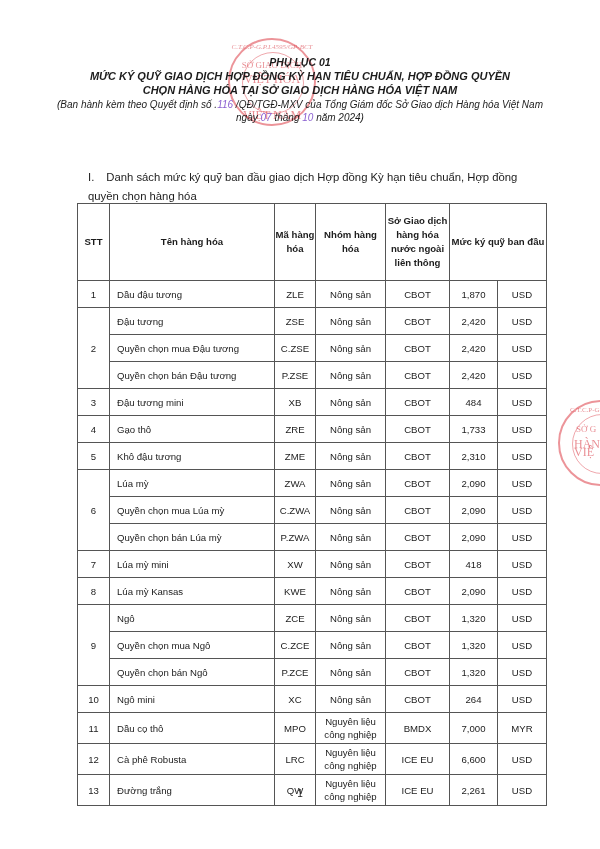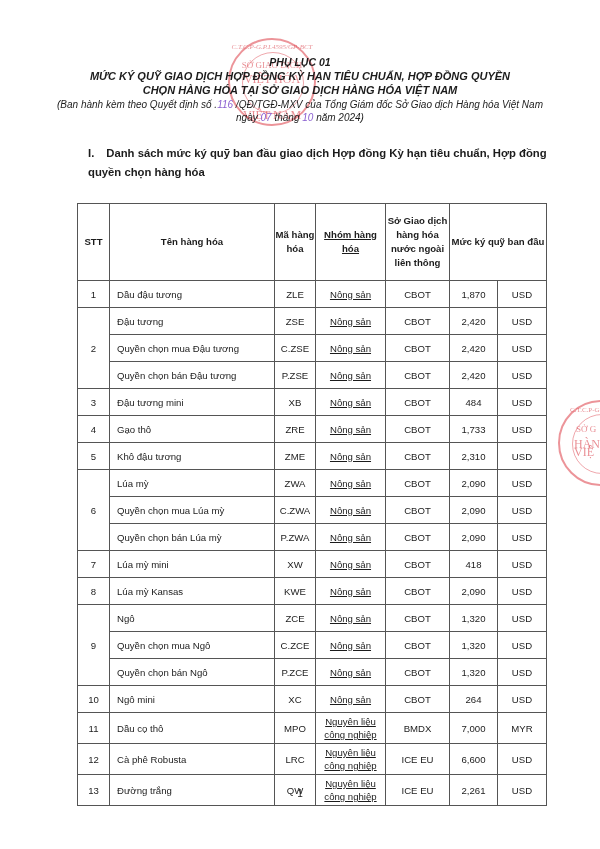--- a/index.html
+++ b/index.html
@@ -5,30 +5,30 @@
   html, body { margin: 0; padding: 0; background: #ffffff; }
   body { width: 600px; height: 849px; position: relative; overflow: hidden;
          font-family: "Liberation Sans", sans-serif; color: #1c1c1c; }
   .hdr { position: absolute; left: 0; width: 600px; text-align: center; font-style: italic; }
   .h-title { top: 56px; font-size: 10.5px; font-weight: bold; }
   .h-line1 { top: 70px; font-size: 11px; font-weight: bold; }
   .h-line2 { top: 84px; font-size: 11px; font-weight: bold; }
   .h-sub1 { top: 99px; font-size: 10px; font-style: italic; }
   .h-sub2 { top: 112px; font-size: 10px; font-style: italic; }
   .hand { color: #8a5fd0; font-style: italic; }
-  .section { position: absolute; left: 88px; top: 144px; width: 460px; font-size: 11.3px; font-weight: bold; line-height: 19px; }
+  .section { position: absolute; left: 88px; top: 168px; width: 460px; font-size: 11.3px; font-weight: normal; line-height: 19px; }
   .section .num { display: inline-block; width: 12px; }
   table { position: absolute; left: 77px; top: 203px; border-collapse: collapse; font-size: 9.6px; }
   td, th { border: 1px solid #555; padding: 0; text-align: center; vertical-align: middle; }
   table { border: 1.5px solid #333; }
   th { font-weight: bold; line-height: 14px; }
   td.name { text-align: left; padding-left: 7px; }
   tr.r1 td { height: 26px; }
   tr.r2 td { height: 30px; }
-  .c1 { width: 31px; } .c2 { width: 157px; } .c3 { width: 40px; } .c4 { width: 69px; text-decoration: underline; }
+  .c1 { width: 31px; } .c2 { width: 157px; } .c3 { width: 40px; } .c4 { width: 69px; }
   .c5 { width: 63px; } .c6 { width: 47px; } .c7 { width: 48px; }
   td.grp2 { line-height: 13px; }
   .pagenum { position: absolute; left: 0; width: 600px; top: 788px; text-align: center; font-size: 10px; }
   .stamp { position: absolute; border: 2px solid rgba(220,60,70,0.55); border-radius: 50%; color: rgba(215,50,60,0.55);
            font-family: "Liberation Serif", serif; text-align: center; box-sizing: border-box; }
   .stamp .inner { position: absolute; border: 1px solid rgba(220,60,70,0.45); border-radius: 50%; }
   .stamp1 { left: 228px; top: 38px; width: 88px; height: 88px; }
   .stamp1 .inner { left: 12px; top: 12px; width: 60px; height: 60px; }
   .stamp1 .t1 { position: absolute; top: 20px; width: 100%; font-size: 9px; }
   .stamp1 .t2 { position: absolute; top: 32px; width: 100%; font-size: 12px; }

